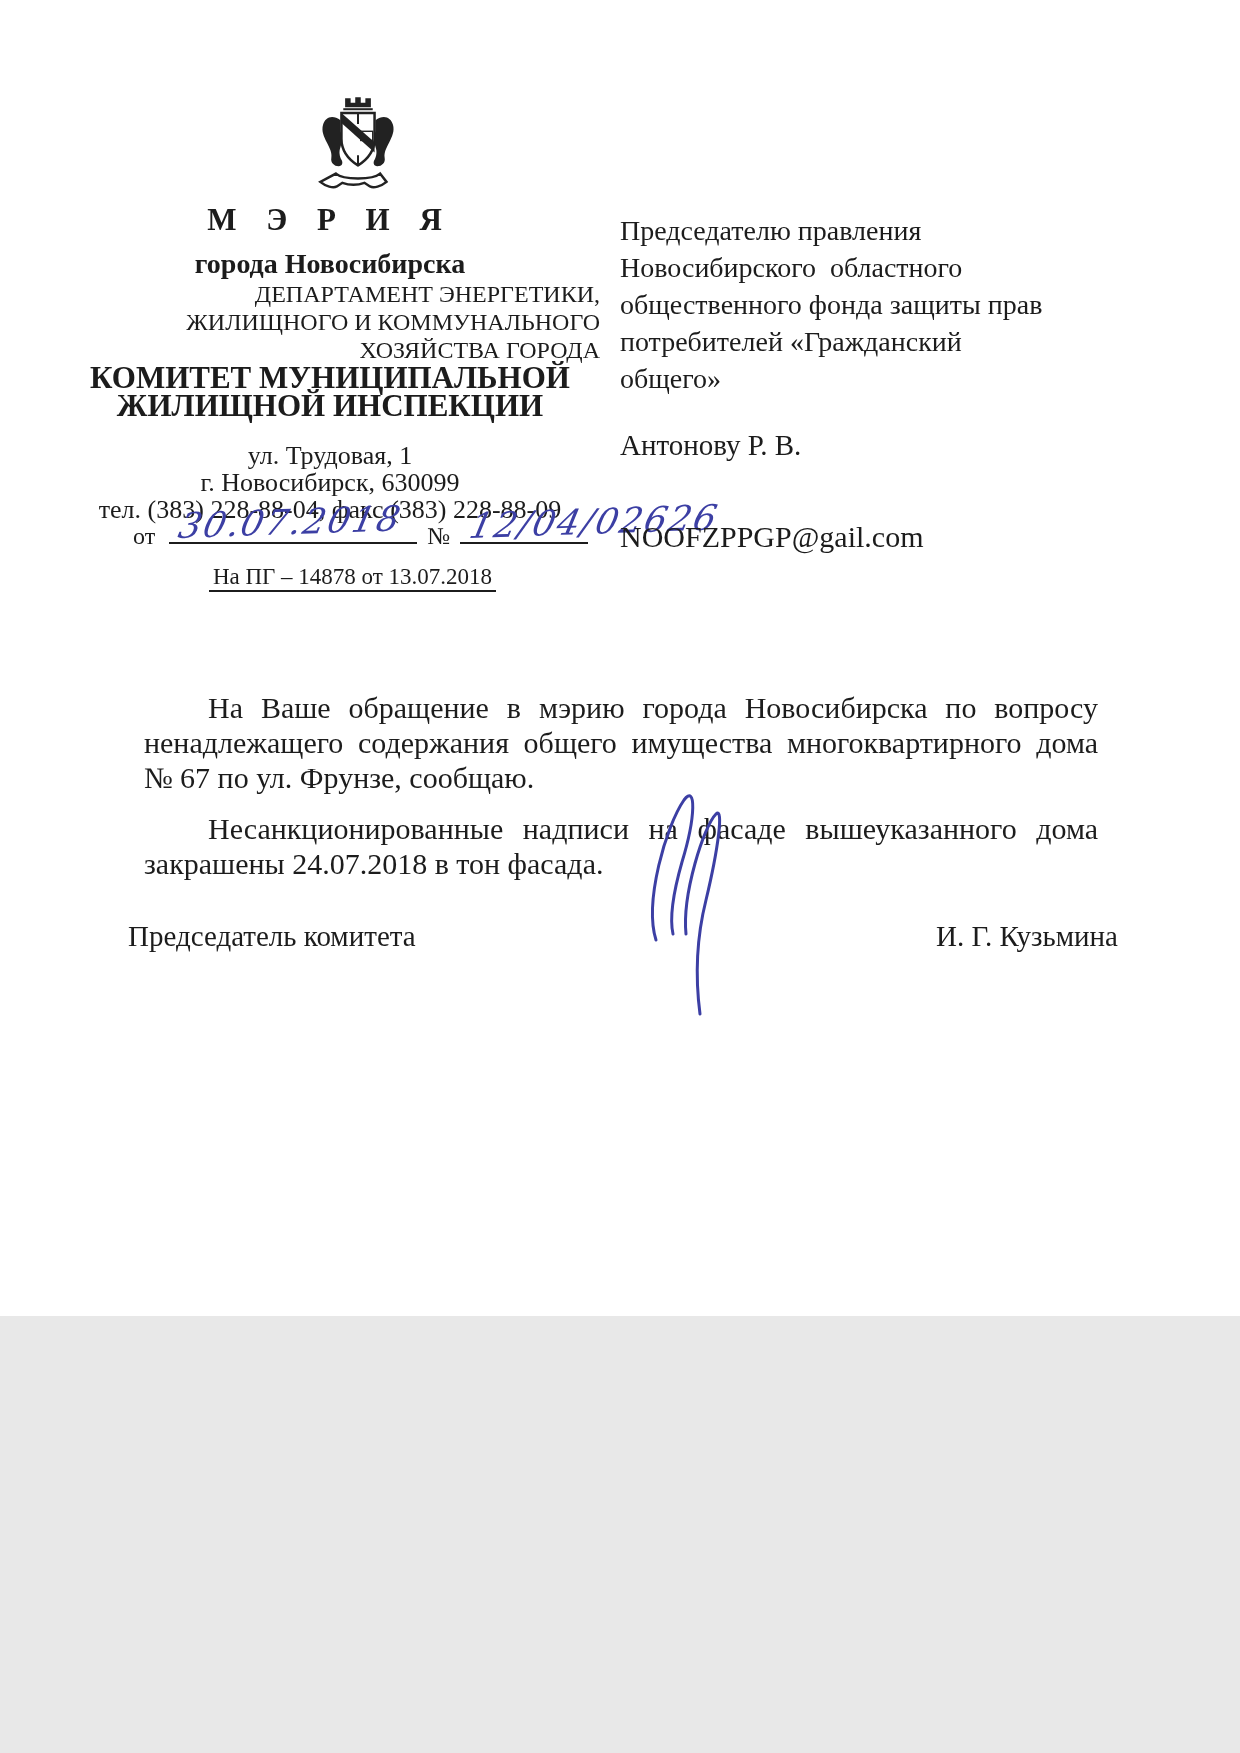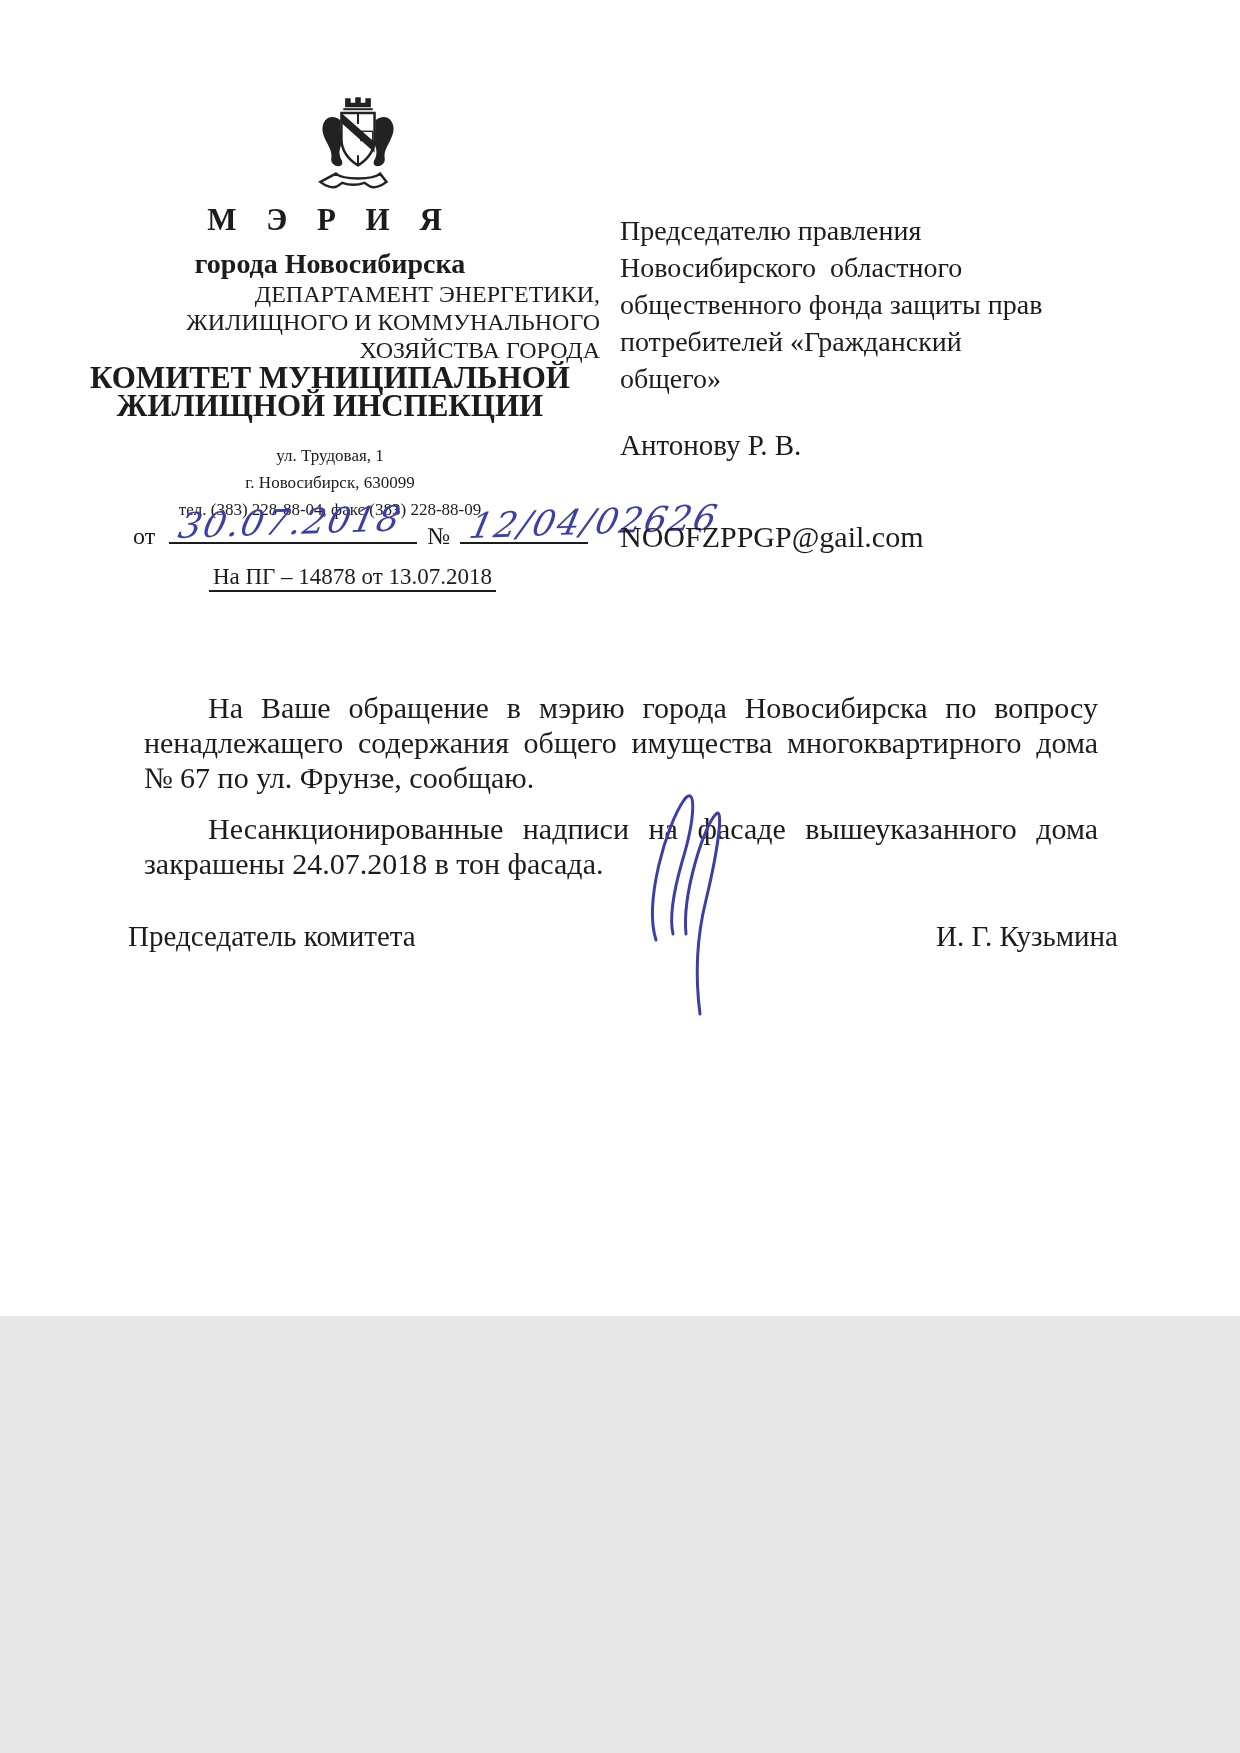--- a/index.html
+++ b/index.html
@@ -19,21 +19,21 @@
   }
   
   .emblem{position:absolute;left:312px;top:94px;width:92px;height:104px;}
   
   .org{position:absolute;left:60px;top:202px;width:540px;text-align:center;}
   .org1{font-size:31px;font-weight:bold;letter-spacing:11px;margin-bottom:10px;}
   .org2{font-size:28px;font-weight:bold;margin-bottom:0;}
   .dept div{font-size:24px;line-height:28px;text-align:right;}
   .committee div{font-size:31px;line-height:28px;font-weight:bold;}
   .addr{margin-top:22px;}
-  .addr div{font-size:17px;line-height:27px;}
+  .addr div{font-size:26px;line-height:27px;}
   
   .refline{position:absolute;left:133px;top:508px;width:460px;font-size:24px;white-space:nowrap;}
   .blank{display:inline-block;border-bottom:2px solid var(--ink);position:relative;vertical-align:baseline;height:34px;}
   .blank1{width:248px;margin-left:14px;margin-right:10px;}
   .blank2{width:128px;margin-left:10px;}
   .hand{
     position:absolute;left:6px;bottom:-4px;
     font-family:"DejaVu Serif", serif;
     font-style:italic;
     color:var(--pen);

